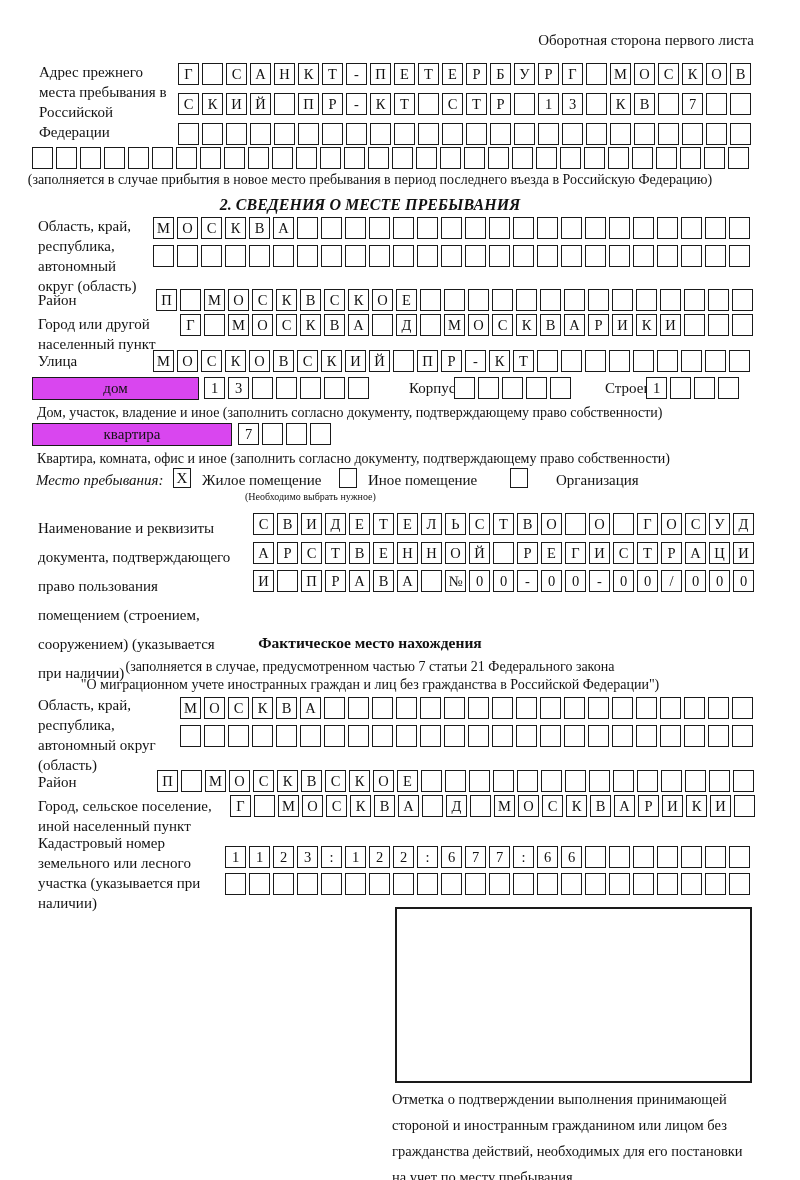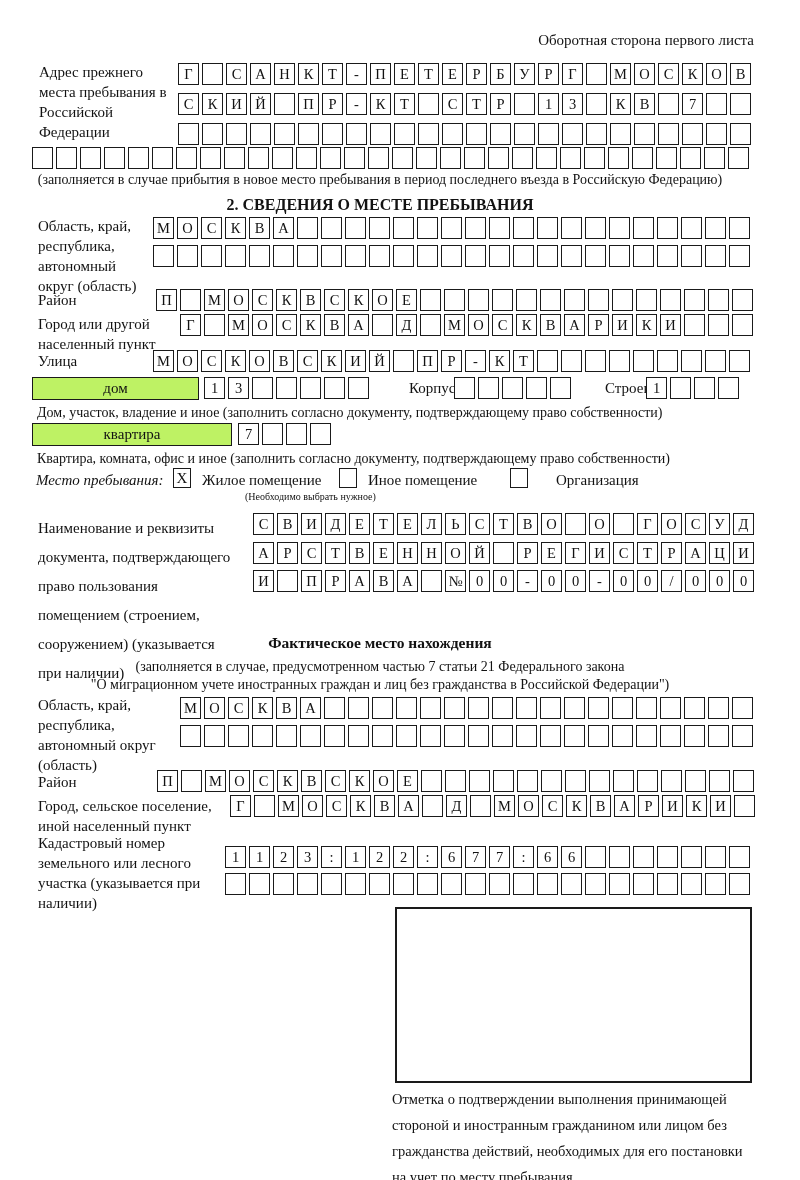--- a/index.html
+++ b/index.html
@@ -4,31 +4,31 @@
 <style>
   html,body{margin:0;padding:0;}
   body{
     width:800px;height:1180px;background:#ffffff;position:relative;
     font-family:"Liberation Serif", serif;color:#121212;overflow:hidden;
   }
   .abs{position:absolute;}
   .label{font-size:15px;line-height:20px;}
   .note{font-size:14px;line-height:18px;}
   .small-note{font-size:10px;}
-  .center{left:0;width:740px;text-align:center;margin-left:10px;}
+  .center{left:0;width:740px;text-align:center;}
   .bold{font-weight:bold;}
   .cellrow{position:absolute;display:flex;gap:3px;}
   .cell{
     flex:0 0 21px;width:21px;height:22px;border:1.6px solid #1a1a1a;
     box-sizing:border-box;display:flex;align-items:center;justify-content:center;
     font-size:14.5px;line-height:1;background:#fff;
   }
   .widebox{
     border:1.6px solid #1a1a1a;box-sizing:border-box;height:23px;
-    display:flex;align-items:center;justify-content:center;font-size:15px;background:#bef264;
+    display:flex;align-items:center;justify-content:center;font-size:15px;background:#d946ef;
   }
   .checkbox{
     position:absolute;width:18px;height:20px;border:1.6px solid #1a1a1a;
     box-sizing:border-box;display:flex;align-items:center;justify-content:center;
     font-size:15px;background:#fff;
   }
   .stampbox{position:absolute;border:2px solid #1a1a1a;box-sizing:border-box;background:#fff;}
 </style>
 </head>
 <body>
@@ -141,21 +141,21 @@
     <span class="cell"></span>
     <span class="cell"></span>
     <span class="cell"></span>
     <span class="cell"></span>
     <span class="cell"></span>
     <span class="cell"></span>
     <span class="cell"></span>
   </div>
 <div class="abs note center" style="top:171px;">(заполняется в случае прибытия в новое место пребывания в период последнего въезда в Российскую Федерацию)</div>
 
-<div class="abs center bold" style="top:196px;font-size:16px;">2. СВЕДЕНИЯ О МЕСТЕ ПРЕБЫВАНИЯ</div>
+<div class="abs center bold" style="top:196px;font-size:16px;font-style:italic;">2. СВЕДЕНИЯ О МЕСТЕ ПРЕБЫВАНИЯ</div>
 
 <div class="abs label" style="top:216px;left:38px;width:116px;">Область, край, республика, автономный округ (область)</div>
 <div class="cellrow" style="top:217px;left:153px;">
     <span class="cell">М</span>
     <span class="cell">О</span>
     <span class="cell">С</span>
     <span class="cell">К</span>
     <span class="cell">В</span>
     <span class="cell">А</span>
     <span class="cell"></span>

